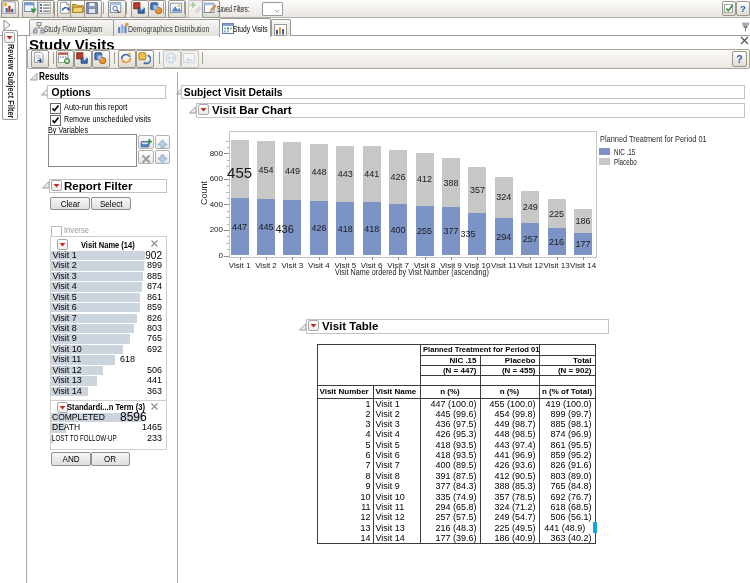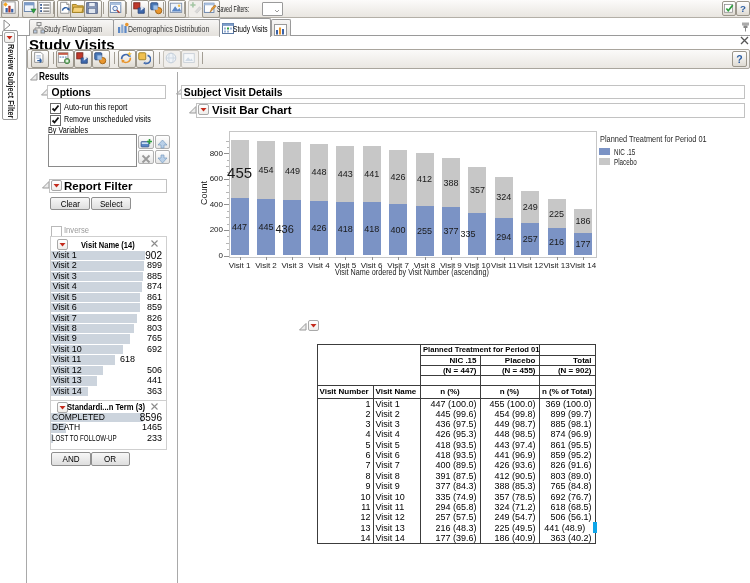--- a/index.html
+++ b/index.html
@@ -311,21 +311,21 @@
       <svg style="display:block" width="9" height="9">
         <polygon points="1.5,3.0 7.5,3.0 4.5,6.5" fill="#c42b1c"></polygon>
       </svg>
     </div>
     <div class="a" style="left:67px;top:402px;font-size:8.5px;font-weight:bold;white-space:nowrap;transform:scaleX(.9);transform-origin:left top">Standardi...n Term (3)</div>
     <svg class="a" style="left:151px;top:403px" width="7" height="7">
       <path d="M0.5,0.5 L6.5,6.5 M6.5,0.5 L0.5,6.5" stroke="#8a8a8a" stroke-width="1.1"></path>
     </svg>
     <div class="a" style="left:50.5px;top:413.0px;width:92.0px;height:9.4px;background:#ccd4dd"></div>
     <div class="a" style="left:52px;top:413.0px;font-size:8.5px;line-height:9.4px;white-space:nowrap;transform:scaleX(1.0);transform-origin:left top">COMPLETED</div>
-    <div class="a" style="left:120px;top:413.0px;width:42px;font-size:10px;line-height:9.4px;text-align:right">8596</div>
+    <div class="a" style="left:120px;top:413.0px;width:42px;font-size:12px;line-height:9.4px;">8596</div>
     <div class="a" style="left:50.5px;top:423.4px;width:15.7px;height:9.4px;background:#ccd4dd"></div>
     <div class="a" style="left:52px;top:423.4px;font-size:8.5px;line-height:9.4px;white-space:nowrap;transform:scaleX(1.0);transform-origin:left top">DEATH</div>
     <div class="a" style="left:120px;top:423.4px;width:42px;font-size:9px;line-height:9.4px;text-align:right">1465</div>
     <div class="a" style="left:50.5px;top:433.9px;width:2.5px;height:9.4px;background:#ccd4dd"></div>
     <div class="a" style="left:52px;top:433.9px;font-size:8.5px;line-height:9.4px;white-space:nowrap;transform:scaleX(0.73);transform-origin:left top">LOST TO FOLLOW-UP</div>
     <div class="a" style="left:120px;top:433.9px;width:42px;font-size:9px;line-height:9.4px;text-align:right">233</div>
     <div class="btn" style="left:51px;top:452px;width:38px;height:12px;line-height:12px;font-size:9.5px"><span style="display:inline-block;transform:scaleX(.85)">AND</span></div>
     <div class="btn" style="left:91px;top:452px;width:37px;height:12px;line-height:12px;font-size:9.5px"><span style="display:inline-block;transform:scaleX(.85)">OR</span></div>
     <svg class="a" style="left:176px;top:87px" width="8" height="8">
       <polygon points="7,0.5 7,7 0.5,7" fill="#ececec" stroke="#9a9a9a" stroke-width="1"></polygon>
@@ -452,20 +452,21 @@
     <div class="a" style="left:302px;top:267px;width:220px;text-align:center;font-size:9px;color:#1a1a1a;white-space:nowrap;transform:scaleX(.8)">Visit Name ordered by Visit Number (ascending)</div>
     <div class="a" style="left:199px;top:205px;font-size:9px;color:#1a1a1a;transform:rotate(-90deg);transform-origin:left top;white-space:nowrap">Count</div>
     <div class="a" style="left:600px;top:134px;font-size:9px;color:#2a2a2a;white-space:nowrap;transform:scaleX(.82);transform-origin:left top">Planned Treatment for Period 01</div>
     <div class="a" style="left:599px;top:147.5px;width:11px;height:7px;background:#7b93c5"></div>
     <div class="a" style="left:614px;top:146.5px;font-size:9px;color:#1a1a1a;white-space:nowrap;transform:scaleX(.7);transform-origin:left top">NIC .15</div>
     <div class="a" style="left:599px;top:157.5px;width:11px;height:7px;background:#c7c7c7"></div>
     <div class="a" style="left:614px;top:156.5px;font-size:9px;color:#1a1a1a;white-space:nowrap;transform:scaleX(.7);transform-origin:left top">Placebo</div>
     <svg class="a" style="left:299px;top:323px" width="8" height="8">
       <polygon points="7,0.5 7,7 0.5,7" fill="#ececec" stroke="#9a9a9a" stroke-width="1"></polygon>
     </svg>
+    <div class="hb" style="left:306px;top:319px;width:301px;height:13px;font-size:11.5px;line-height:13px"><span style="position:relative;left:15px">Visit Table</span></div>
     <div class="a" style="left:308px;top:320px;width:9px;height:9px;border:1px solid #a8a8a8;border-radius:2px;background:linear-gradient(#ffffff,#efedea)">
       <svg style="display:block" width="9" height="9">
         <polygon points="1.5,3.0 7.5,3.0 4.5,6.5" fill="#c42b1c"></polygon>
       </svg>
     </div>
     <table class="a" style="left:316.5px;top:343.5px;width:278px;border-collapse:collapse;table-layout:fixed;font-size:9px;font-family:'Liberation Sans',sans-serif;color:#000">
       <colgroup>
         <col style="width:56px">
         <col style="width:47px">
         <col style="width:60px">
@@ -498,21 +499,21 @@
           <td class="hbd" style="border:1px solid #3c3c3c;text-align:left;padding-left:2px">Visit Name</td>
           <td class="hbd" style="border:1px solid #3c3c3c;text-align:center">n (%)</td>
           <td class="hbd" style="border:1px solid #3c3c3c;text-align:center">n (%)</td>
           <td class="hbd" style="border:1px solid #3c3c3c;text-align:center">n (% of Total)</td>
         </tr>
         <tr style="height:10.36px">
           <td style="border-left:1px solid #3c3c3c;border-right:1px solid #3c3c3c;text-align:right;padding-right:2px">1</td>
           <td style="border-right:1px solid #3c3c3c;text-align:left;padding-left:2px">Visit 1</td>
           <td style="border-right:1px solid #3c3c3c;text-align:right;padding-right:3px">447 (100.0)</td>
           <td style="border-right:1px solid #3c3c3c;text-align:right;padding-right:3px">455 (100.0)</td>
-          <td style="border-right:1px solid #3c3c3c;text-align:right;padding-right:3px">369 (100.0)</td>
+          <td style="border-right:1px solid #3c3c3c;text-align:right;padding-right:3px">419 (100.0)</td>
         </tr>
         <tr style="height:10.36px">
           <td style="border-left:1px solid #3c3c3c;border-right:1px solid #3c3c3c;text-align:right;padding-right:2px">2</td>
           <td style="border-right:1px solid #3c3c3c;text-align:left;padding-left:2px">Visit 2</td>
           <td style="border-right:1px solid #3c3c3c;text-align:right;padding-right:3px">445 (99.6)</td>
           <td style="border-right:1px solid #3c3c3c;text-align:right;padding-right:3px">454 (99.8)</td>
           <td style="border-right:1px solid #3c3c3c;text-align:right;padding-right:3px">899 (99.7)</td>
         </tr>
         <tr style="height:10.36px">
           <td style="border-left:1px solid #3c3c3c;border-right:1px solid #3c3c3c;text-align:right;padding-right:2px">3</td>

